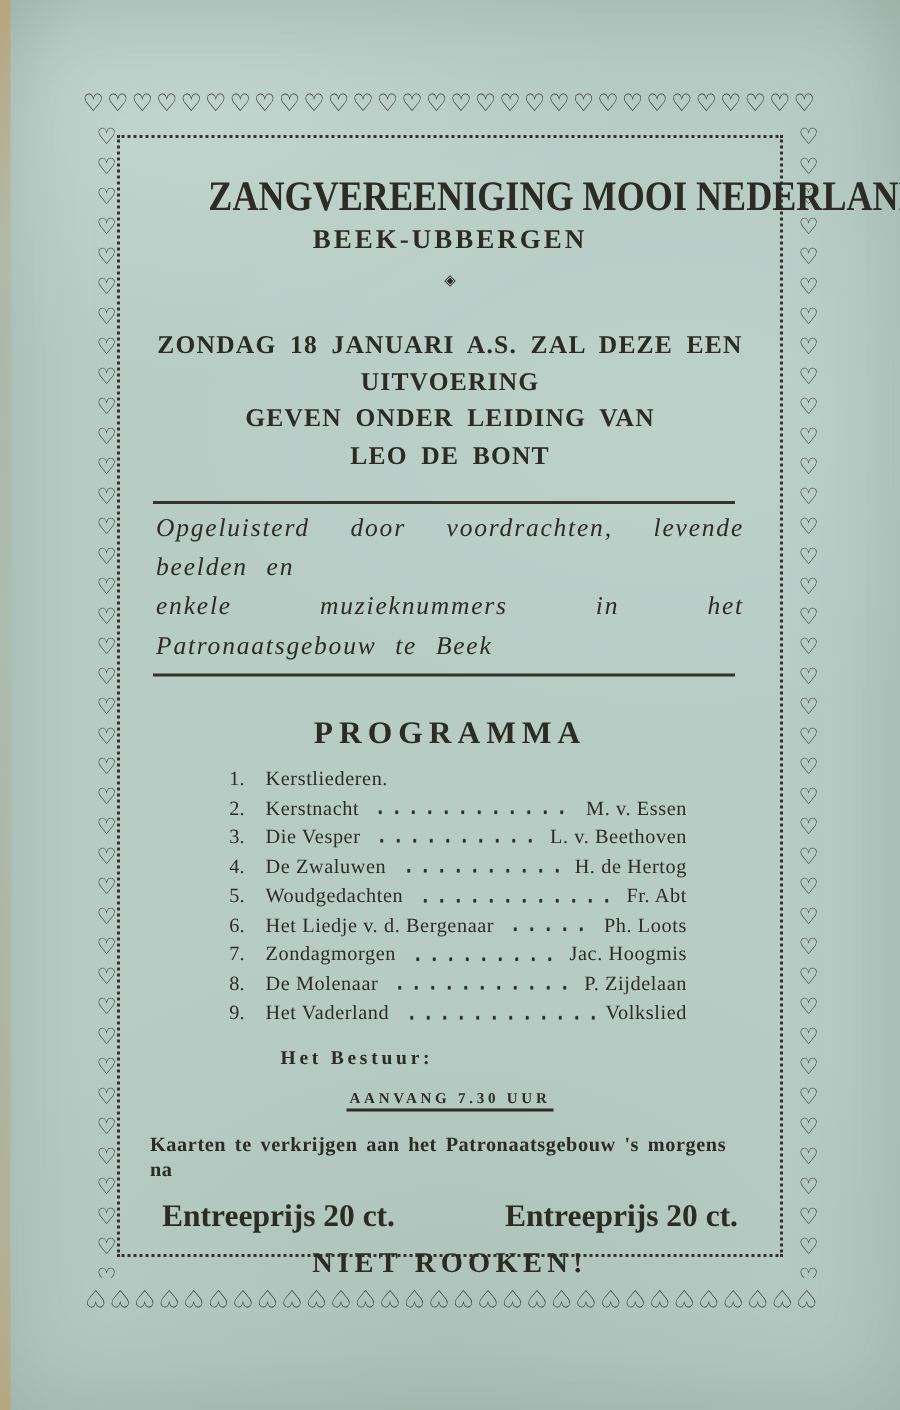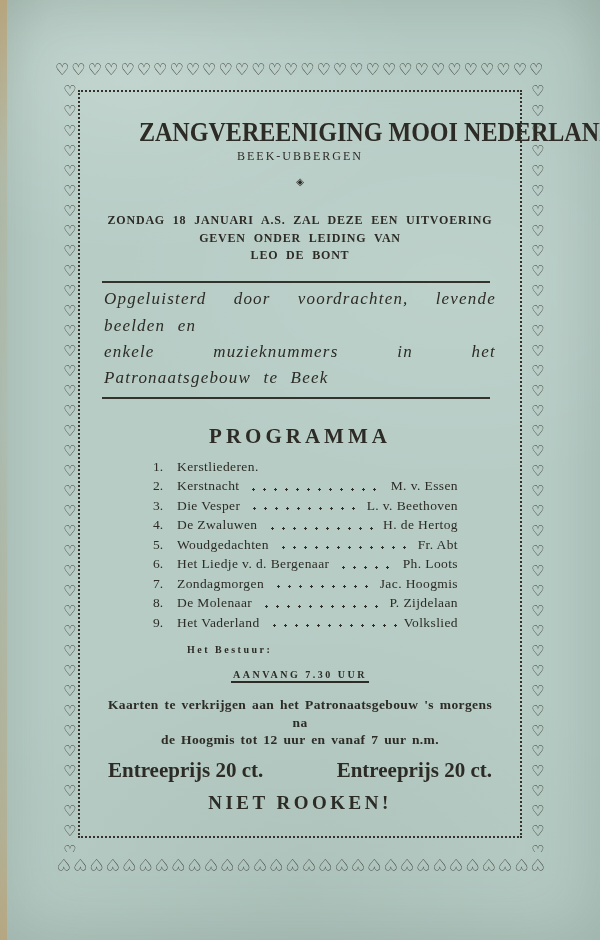--- a/index.html
+++ b/index.html
@@ -51,30 +51,30 @@
     border: 2px dotted #34322c;
     padding: 0 20px;
   }
   .page-title {
     margin-top: 24px; text-align: center;
     font-size: 28px; font-weight: bold; line-height: 1.15; white-space: nowrap;
   }
   .page-title span { display: inline-block; transform: scaleX(0.86); transform-origin: center; }
   .page-subtitle {
     margin-top: 1px; text-align: center;
-    font-size: 12px; font-weight: normal; letter-spacing: 2px;
+    font-size: 18px; font-weight: bold; letter-spacing: 2px;
   }
   .diamond {
     margin-top: 13px; text-align: center;
     font-size: 10px; line-height: 1;
     font-family: "DejaVu Sans", sans-serif;
   }
   .announce {
     margin-top: 25px; text-align: center;
-    font-size: 12px; font-weight: bold; letter-spacing: 0.8px; word-spacing: 4px;
+    font-size: 17px; font-weight: bold; letter-spacing: 0.8px; word-spacing: 4px;
     line-height: 1.45;
   }
   .rule { height: 2px; background: #34322c; margin: 0 10px 0 2px; }
   .rule-top { margin-top: 17px; }
   .rule-bottom { margin-top: 5px; }
   .intro {
     margin-top: 3px;
     font-style: italic; font-size: 17px; letter-spacing: 1.2px; word-spacing: 7px;
     line-height: 1.55; text-align: justify; padding: 0 4px;
   }
@@ -89,32 +89,32 @@
   .prog-leader {
     flex: 1 1 auto; align-self: stretch; margin: 0 7px;
     background-image: radial-gradient(circle, #2d2b26 1.1px, rgba(0,0,0,0) 1.3px);
     background-size: 11px 5px; background-repeat: repeat-x;
     background-position: 2px calc(100% - 3px);
   }
   .prog-comp { flex: 0 0 auto; white-space: nowrap; letter-spacing: 0.4px; }
   .no-composer .prog-leader, .no-composer .prog-comp { visibility: hidden; }
   .board-heading {
     margin: 13px 0 0 87px;
-    font-size: 10px; letter-spacing: 2.5px; font-weight: bold;
+    font-size: 13px; letter-spacing: 2.5px; font-weight: bold;
   }
   .board-list { margin: 3px 0 0 107px; font-size: 14.5px; line-height: 1.14; }
   .board-member { margin-bottom: 2.5px; letter-spacing: 0.3px; }
   .start-time-wrap { margin-top: 9px; text-align: center; }
   .start-time {
     display: inline-block;
     font-size: 10px; font-weight: bold; letter-spacing: 2.5px;
     border-bottom: 2px solid #2d2b26; padding: 0 2px 1px 2px;
   }
   .tickets {
-    margin-top: 13px; text-align: center;
+    margin-top: 13px; text-align: left;
     font-size: 13.5px; font-weight: bold; letter-spacing: 0.4px; word-spacing: 2px;
     line-height: 1.3;
   }
   .price-row {
     margin-top: 9px; padding: 0 8px;
     display: flex; justify-content: space-between; align-items: baseline;
     font-size: 21px; font-weight: bold;
   }
   .no-smoking {
     margin-top: 9px; text-align: center;
@@ -215,21 +215,20 @@
     </div>
 
     <div class="board-heading">Het Bestuur:</div>
 
     <div class="start-time-wrap">
       <span class="start-time">AANVANG 7.30 UUR</span>
     </div>
 
     <div class="tickets">
       <div>Kaarten te verkrijgen aan het Patronaatsgebouw 's morgens na</div>
-      <div>de Hoogmis tot 12 uur en vanaf 7 uur n.m.</div>
     </div>
 
     <div class="price-row">
       <span>Entreeprijs 20 ct.</span>
       <span>Entreeprijs 20 ct.</span>
     </div>
 
     <div class="no-smoking">NIET ROOKEN!</div>
 
   </div>

